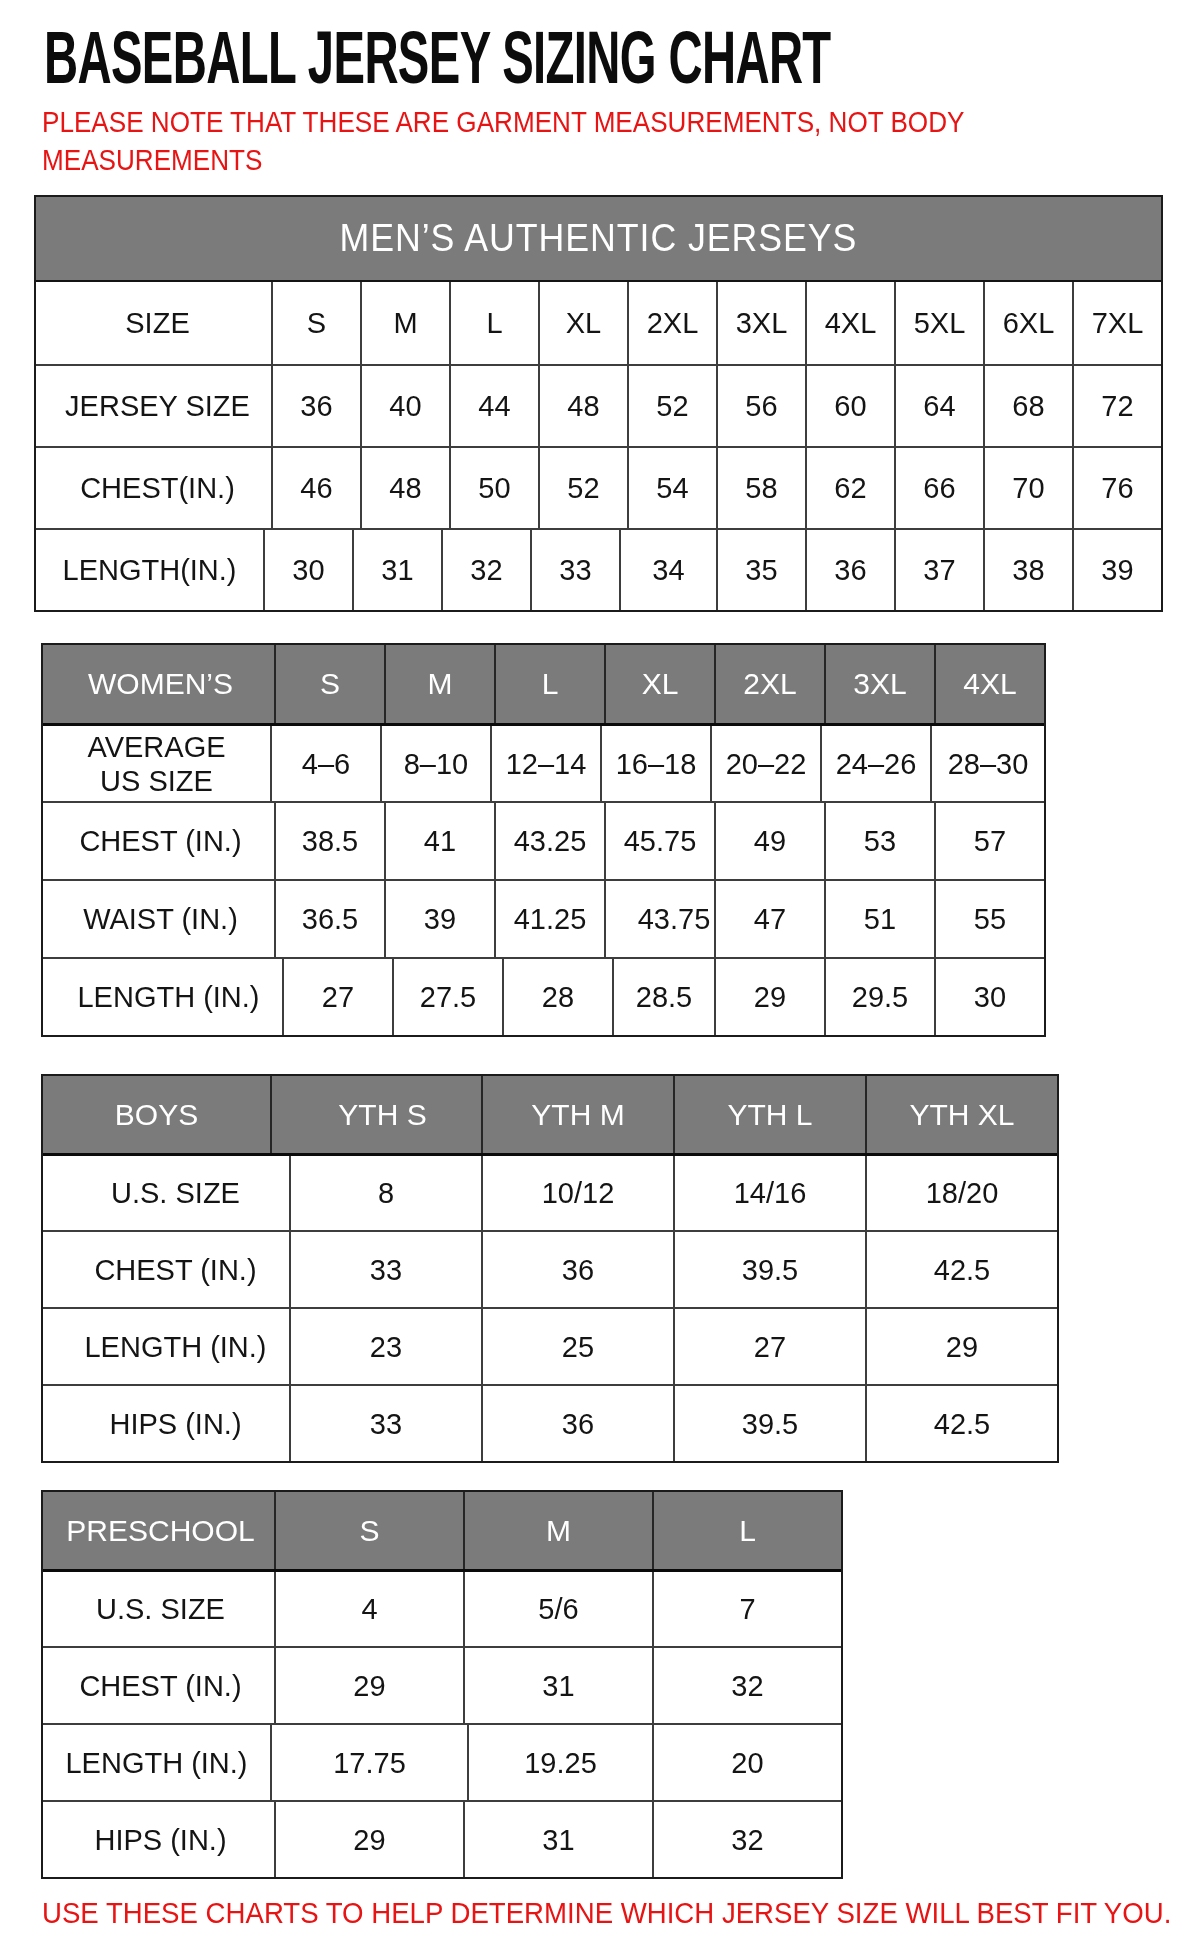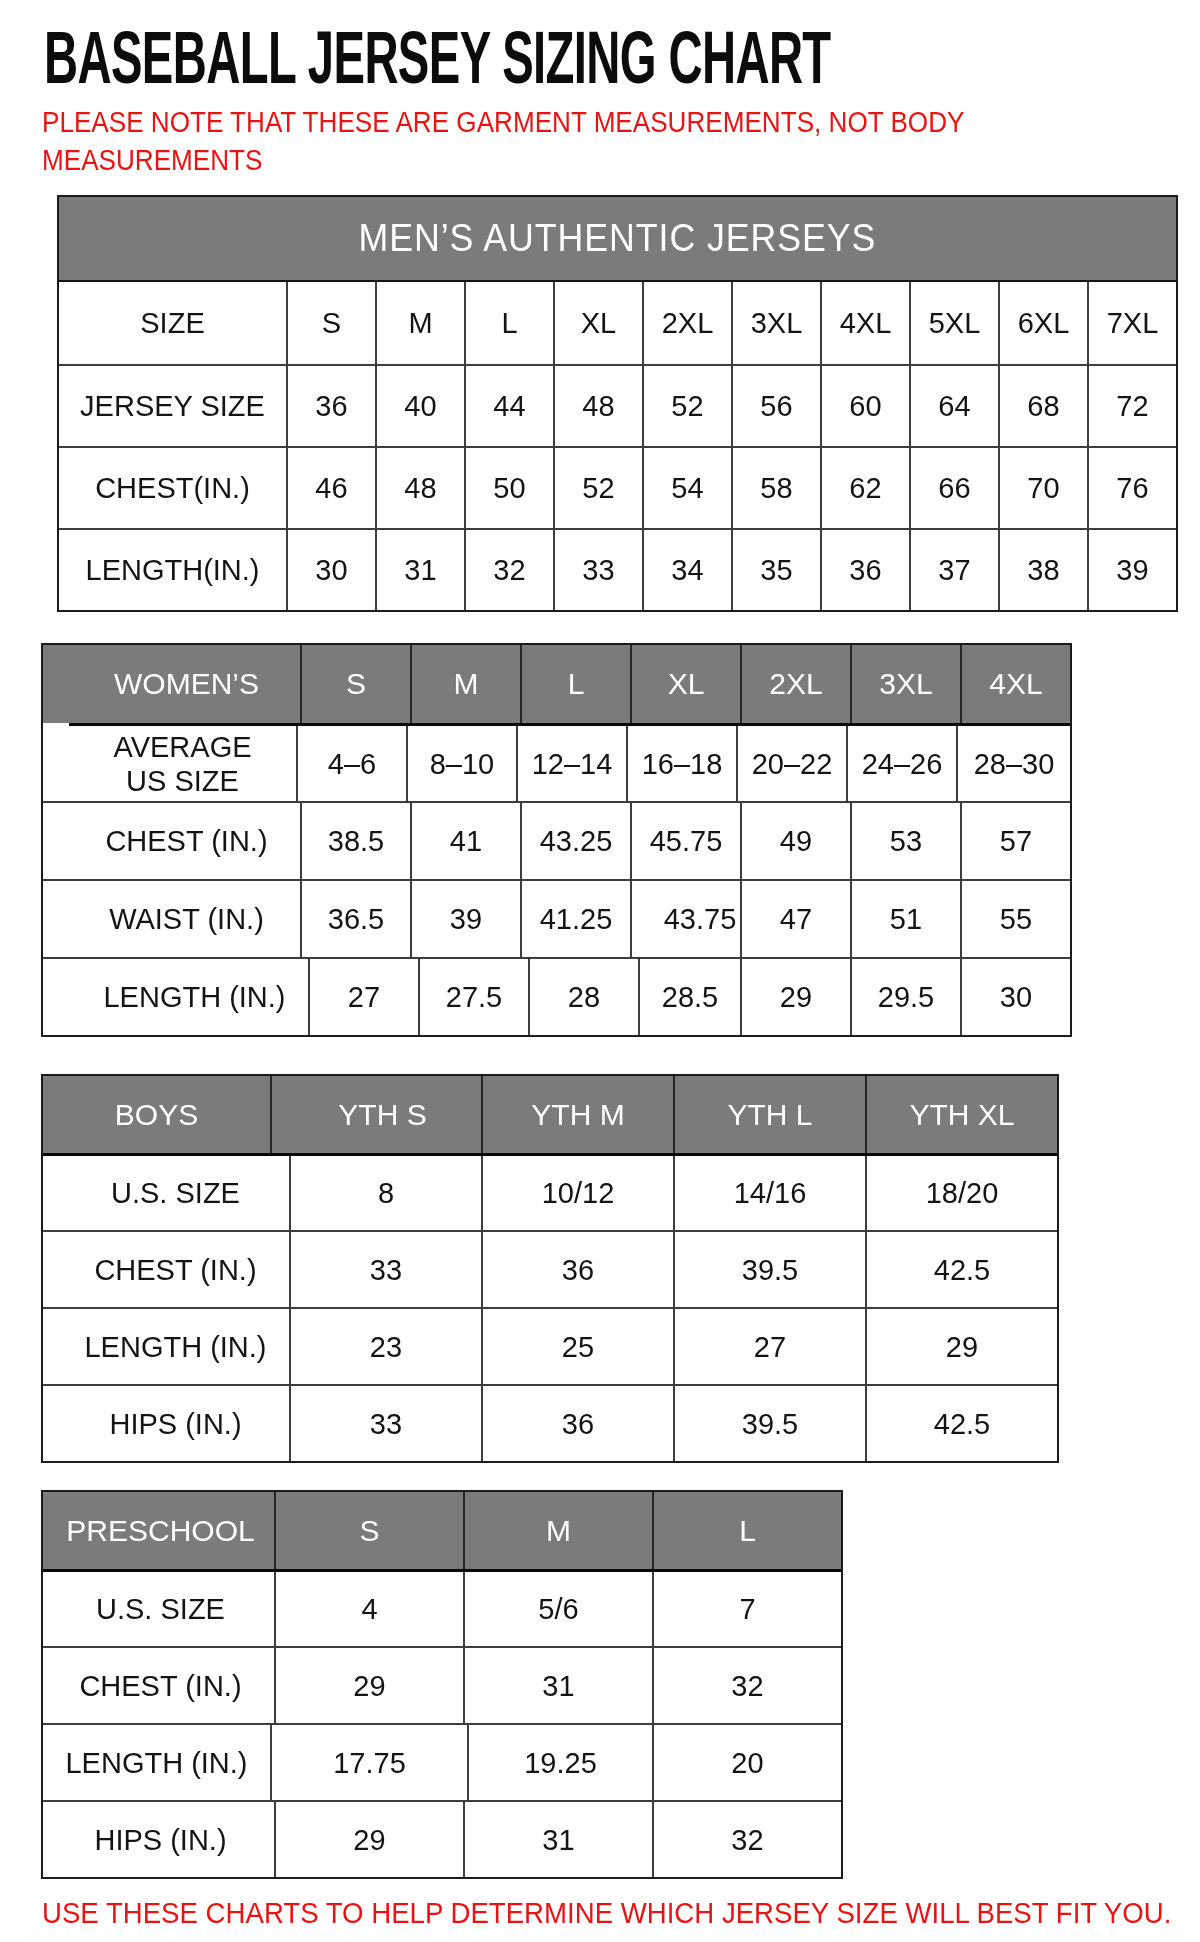--- a/index.html
+++ b/index.html
@@ -51,21 +51,21 @@
 <body>
 
 <h1 class="title">BASEBALL JERSEY SIZING CHART</h1>
 
 <div class="note">
   <div>PLEASE NOTE THAT THESE ARE GARMENT MEASUREMENTS, NOT BODY</div>
   <div>MEASUREMENTS</div>
 </div>
 
 <div id="tables">
-    <div class="tbl" style="left: 57px; top: 195px;">
+    <div class="tbl" style="left: 34px; top: 195px;">
       <div class="banner" style="height: 85px;">
         <span>MEN’S AUTHENTIC JERSEYS</span>
       </div>
       <div class="row" style="height: 82px;">
         <div class="cell label" style="width: 227px;">
           <span>SIZE</span>
         </div>
         <div class="cell" style="width: 89px;">
           <span>S</span>
         </div>
@@ -176,21 +176,21 @@
         </div>
         <div class="cell" style="width: 89px;">
           <span>31</span>
         </div>
         <div class="cell" style="width: 89px;">
           <span>32</span>
         </div>
         <div class="cell" style="width: 89px;">
           <span>33</span>
         </div>
-        <div class="cell" style="width: 89px;">
+        <div class="cell" style="width: 97px;">
           <span>34</span>
         </div>
         <div class="cell" style="width: 89px;">
           <span>35</span>
         </div>
         <div class="cell" style="width: 89px;">
           <span>36</span>
         </div>
         <div class="cell" style="width: 89px;">
           <span>37</span>
@@ -223,21 +223,21 @@
         <div class="cell" style="width: 110px;">
           <span>2XL</span>
         </div>
         <div class="cell" style="width: 110px;">
           <span>3XL</span>
         </div>
         <div class="cell" style="width: 110px;">
           <span>4XL</span>
         </div>
       </div>
-      <div class="row" style="height: 78px; margin-left: 26px;">
+      <div class="row" style="height: 78px;">
         <div class="cell label" style="width: 227px;">
           <span style="max-width: 160px;">AVERAGE US SIZE</span>
         </div>
         <div class="cell" style="width: 110px;">
           <span>4–6</span>
         </div>
         <div class="cell" style="width: 110px;">
           <span>8–10</span>
         </div>
         <div class="cell" style="width: 110px;">

